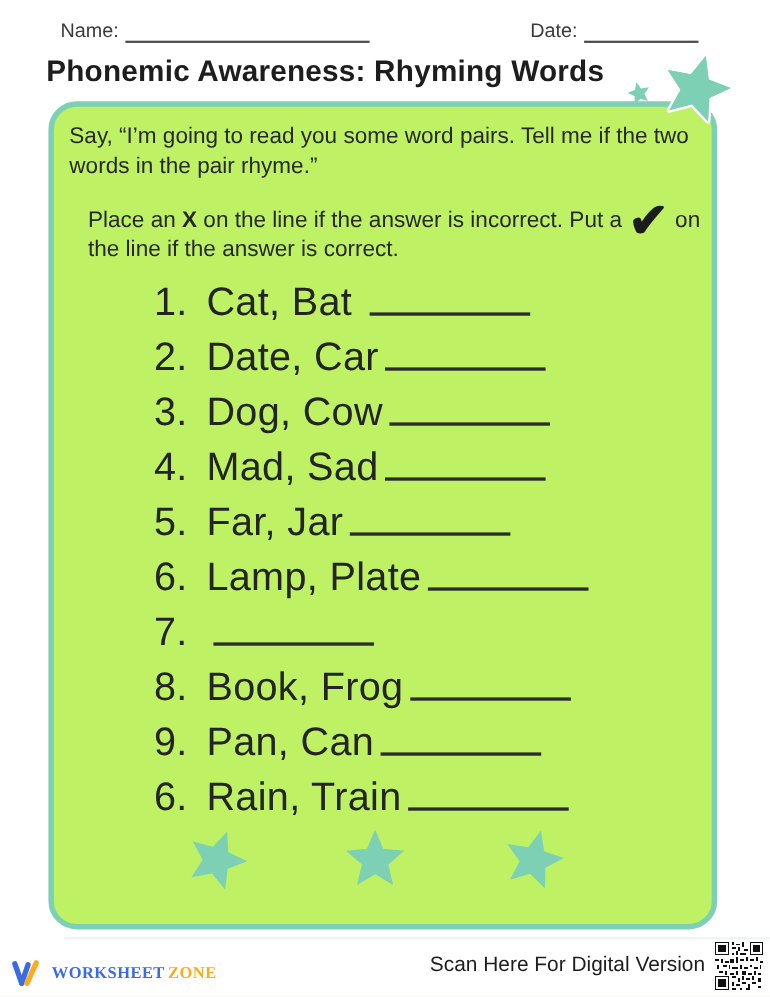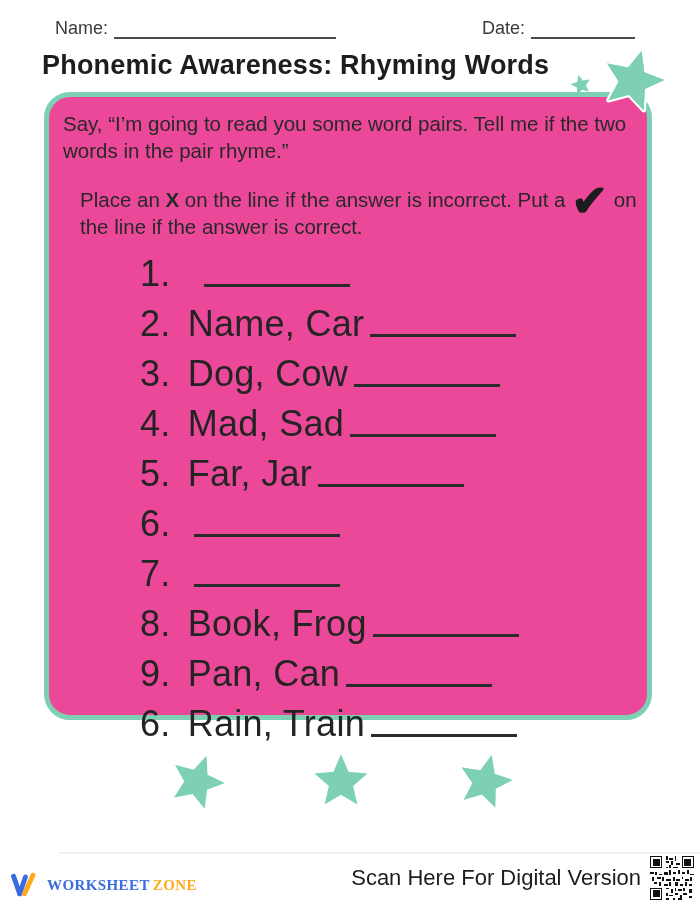--- a/index.html
+++ b/index.html
@@ -17,22 +17,22 @@
 
   .page-title{position:absolute;top:50px;left:42px;font-size:27px;font-weight:700;
               color:#1d1d1d;letter-spacing:.2px;}
 
   
   .star-cluster{position:absolute;top:44px;left:558px;width:115px;height:76px;z-index:3;}
   .star-sm{position:absolute;left:12px;top:30px;width:22px;height:22px;transform:rotate(-14deg);}
   .star-lg{position:absolute;left:36px;top:-2px;width:78px;height:78px;transform:rotate(16deg);}
 
   
-  .work-box{position:absolute;top:92px;left:44px;width:608px;height:628px;box-sizing:border-box;
-            border:5px solid #7ed0b5;border-radius:26px;padding:13px 14px 0 14px;background:#ec4899;}
+  .work-box{position:absolute;top:92px;left:44px;width:608px;height:753px;box-sizing:border-box;
+            border:5px solid #7ed0b5;border-radius:26px;padding:13px 14px 0 14px;background:#bef264;}
   .say-text{margin:0;width:575px;font-size:20.5px;line-height:27px;color:#282828;}
   .place-text{margin:22px 0 0 17px;width:575px;font-size:20.5px;line-height:27px;color:#282828;}
   .x-mark{font-weight:700;}
   .check-mark{font-size:44px;font-weight:700;line-height:10px;vertical-align:-9px;color:#1c1c1c;}
 
   
   .pair-list{margin-top:6px;padding-left:77px;}
   .pair-row{display:flex;align-items:flex-end;height:50px;font-size:36px;color:#242424;letter-spacing:.3px;}
   .pair-num{line-height:44px;margin-right:17px;}
   .pair-words{line-height:44px;white-space:pre;}
@@ -46,21 +46,21 @@
   .rot-a{transform:rotate(20deg);}
   .rot-c{transform:rotate(14deg);}
 
   
   .footer-divider{position:absolute;top:852px;left:58px;right:0;height:2px;background:#eef3f3;}
   .brand{position:absolute;left:10px;top:872px;display:flex;align-items:center;gap:7px;}
   .brand-text{font-size:15px;font-weight:700;letter-spacing:.4px;font-family:Liberation Serif, serif;}
   .brand-word1{color:#3a6be0;}
   .brand-word2{color:#ffaa1e;margin-left:3px;}
   .scan-group{position:absolute;right:6px;top:856px;display:flex;align-items:center;gap:9px;}
-  .scan-text{font-size:22px;color:#1d1d1d;}
+  .scan-text{font-size:19px;color:#1d1d1d;}
   .qr{width:44px;height:44px;}
 </style>
 </head>
 <body>
 
 <div class="page">
 
   <div class="name-date-row">
     <div class="fill-group">
       <span class="fill-label">Name:</span>
@@ -75,44 +75,46 @@
   <div class="page-title">Phonemic Awareness: Rhyming Words</div>
 
   <div class="work-box">
     <p class="say-text">Say, “I’m going to read you some word pairs. Tell me if the two words in the pair rhyme.”</p>
 
     <p class="place-text"><span>Place an </span><span class="x-mark">X</span><span> on the line if the answer is incorrect. Put a </span><span class="check-mark">✔</span><span> on the line if the answer is correct.</span></p>
 
     <div class="pair-list">
       <div class="pair-row">
         <span class="pair-num">1.</span>
+        <span class="pair-words">Cat, Bat</span>
         <span class="answer-line"></span>
       </div>
       <div class="pair-row">
         <span class="pair-num">2.</span>
-        <span class="pair-words">Name, Car</span>
+        <span class="pair-words">Date, Car</span>
         <span class="answer-line"></span>
       </div>
       <div class="pair-row">
         <span class="pair-num">3.</span>
         <span class="pair-words">Dog, Cow</span>
         <span class="answer-line"></span>
       </div>
       <div class="pair-row">
         <span class="pair-num">4.</span>
         <span class="pair-words">Mad, Sad</span>
         <span class="answer-line"></span>
       </div>
       <div class="pair-row">
         <span class="pair-num">5.</span>
         <span class="pair-words">Far, Jar</span>
         <span class="answer-line"></span>
       </div>
       <div class="pair-row">
         <span class="pair-num">6.</span>
+        <span class="pair-words">Lamp, Plate</span>
         <span class="answer-line"></span>
       </div>
       <div class="pair-row">
         <span class="pair-num">7.</span>
         <span class="answer-line"></span>
       </div>
       <div class="pair-row">
         <span class="pair-num">8.</span>
         <span class="pair-words">Book, Frog</span>
         <span class="answer-line"></span>

